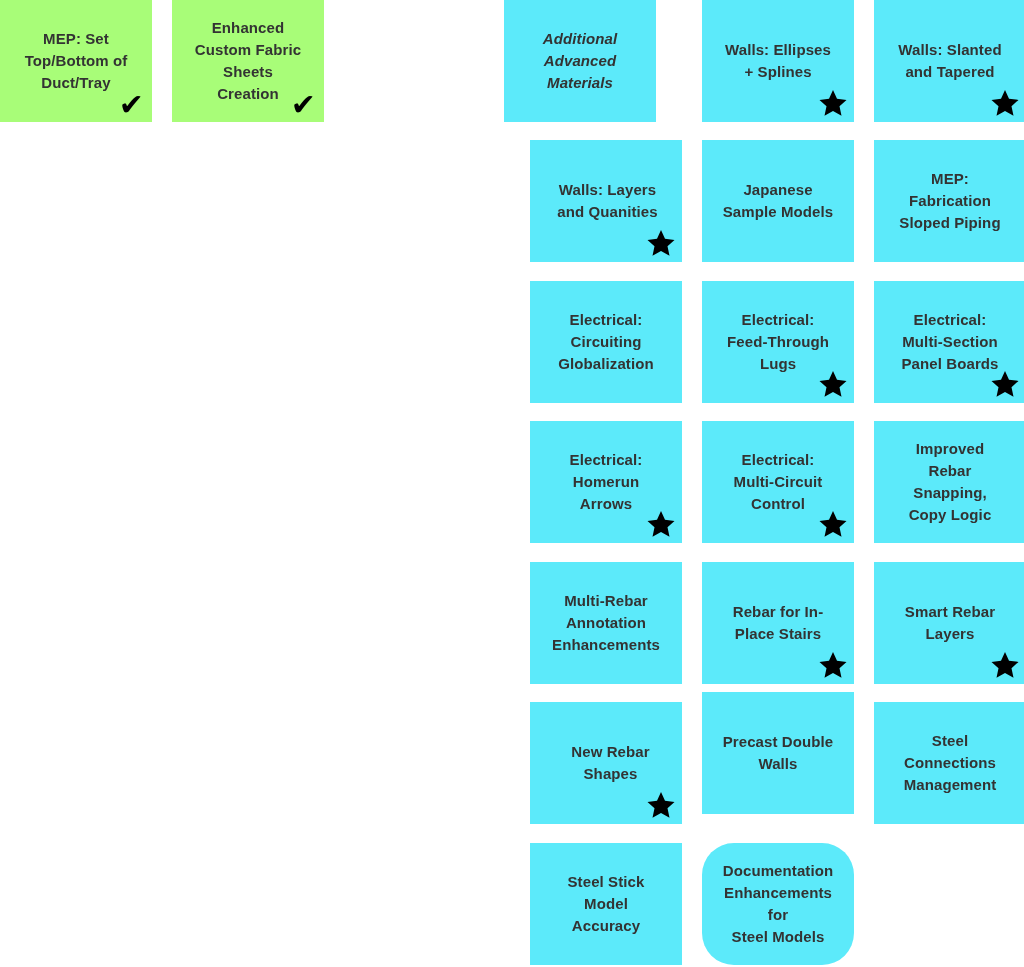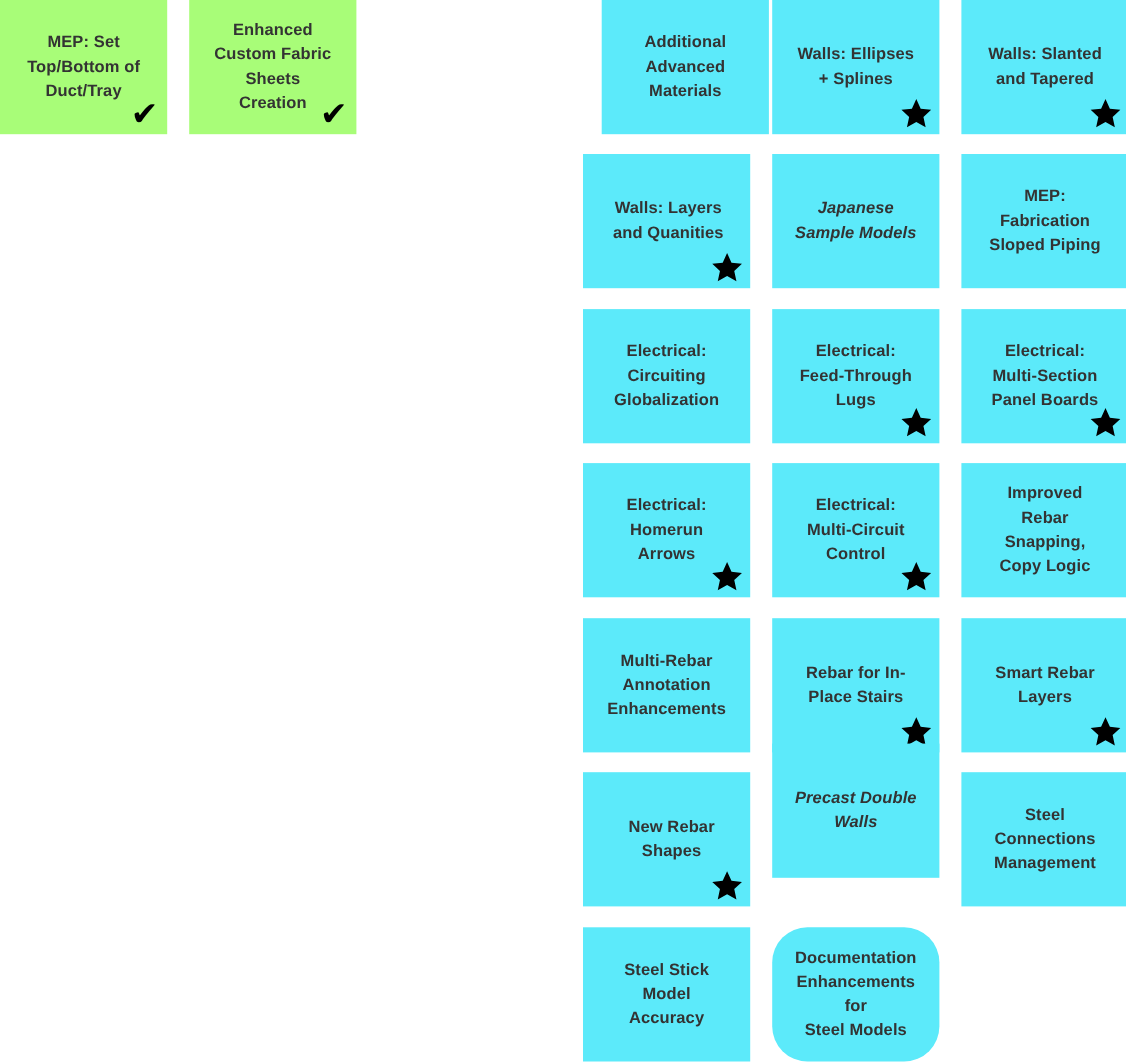--- a/index.html
+++ b/index.html
@@ -88,21 +88,21 @@
 Duct/Tray</span>
       <span class="badge check">✔</span>
     </div>
     <div class="card green" style="left: 172px; top: 0px;">
       <span class="card-label">Enhanced
 Custom Fabric
 Sheets
 Creation</span>
       <span class="badge check">✔</span>
     </div>
-    <div class="card cyan" style="left: 547px; top: 0px;">
+    <div class="card cyan" style="left: 504px; top: 0px; font-style: italic;">
       <span class="card-label">Additional
 Advanced
 Materials</span>
     </div>
     <div class="card cyan" style="left: 702px; top: 0px;">
       <span class="card-label">Walls: Ellipses
 + Splines</span>
       <span class="badge star">
         <svg viewBox="0 0 24 24" aria-hidden="true">
           <path fill="#000000" d="M12 1.6 L15.2 8.6 L22.8 9.5 L17.2 14.6 L18.8 22.1 L12 18.3 L5.2 22.1 L6.8 14.6 L1.2 9.5 L8.8 8.6 Z"></path>
@@ -120,21 +120,21 @@
     </div>
     <div class="card cyan" style="left: 530px; top: 140px; padding-left: 11px;">
       <span class="card-label">Walls: Layers
 and Quanities</span>
       <span class="badge star">
         <svg viewBox="0 0 24 24" aria-hidden="true">
           <path fill="#000000" d="M12 1.6 L15.2 8.6 L22.8 9.5 L17.2 14.6 L18.8 22.1 L12 18.3 L5.2 22.1 L6.8 14.6 L1.2 9.5 L8.8 8.6 Z"></path>
         </svg>
       </span>
     </div>
-    <div class="card cyan" style="left: 702px; top: 140px; font-style: italic;">
+    <div class="card cyan" style="left: 702px; top: 140px;">
       <span class="card-label">Japanese
 Sample Models</span>
     </div>
     <div class="card cyan" style="left: 874px; top: 140px;">
       <span class="card-label">MEP:
 Fabrication
 Sloped Piping</span>
     </div>
     <div class="card cyan" style="left: 530px; top: 281px;">
       <span class="card-label">Electrical:
@@ -212,21 +212,21 @@
     </div>
     <div class="card cyan" style="left: 530px; top: 702px; padding-left: 17px;">
       <span class="card-label">New Rebar
 Shapes</span>
       <span class="badge star">
         <svg viewBox="0 0 24 24" aria-hidden="true">
           <path fill="#000000" d="M12 1.6 L15.2 8.6 L22.8 9.5 L17.2 14.6 L18.8 22.1 L12 18.3 L5.2 22.1 L6.8 14.6 L1.2 9.5 L8.8 8.6 Z"></path>
         </svg>
       </span>
     </div>
-    <div class="card cyan" style="left: 702px; top: 676px; font-style: italic;">
+    <div class="card cyan" style="left: 702px; top: 692px;">
       <span class="card-label">Precast Double
 Walls</span>
     </div>
     <div class="card cyan" style="left: 874px; top: 702px;">
       <span class="card-label">Steel
 Connections
 Management</span>
     </div>
     <div class="card cyan" style="left: 530px; top: 843px;">
       <span class="card-label">Steel Stick

